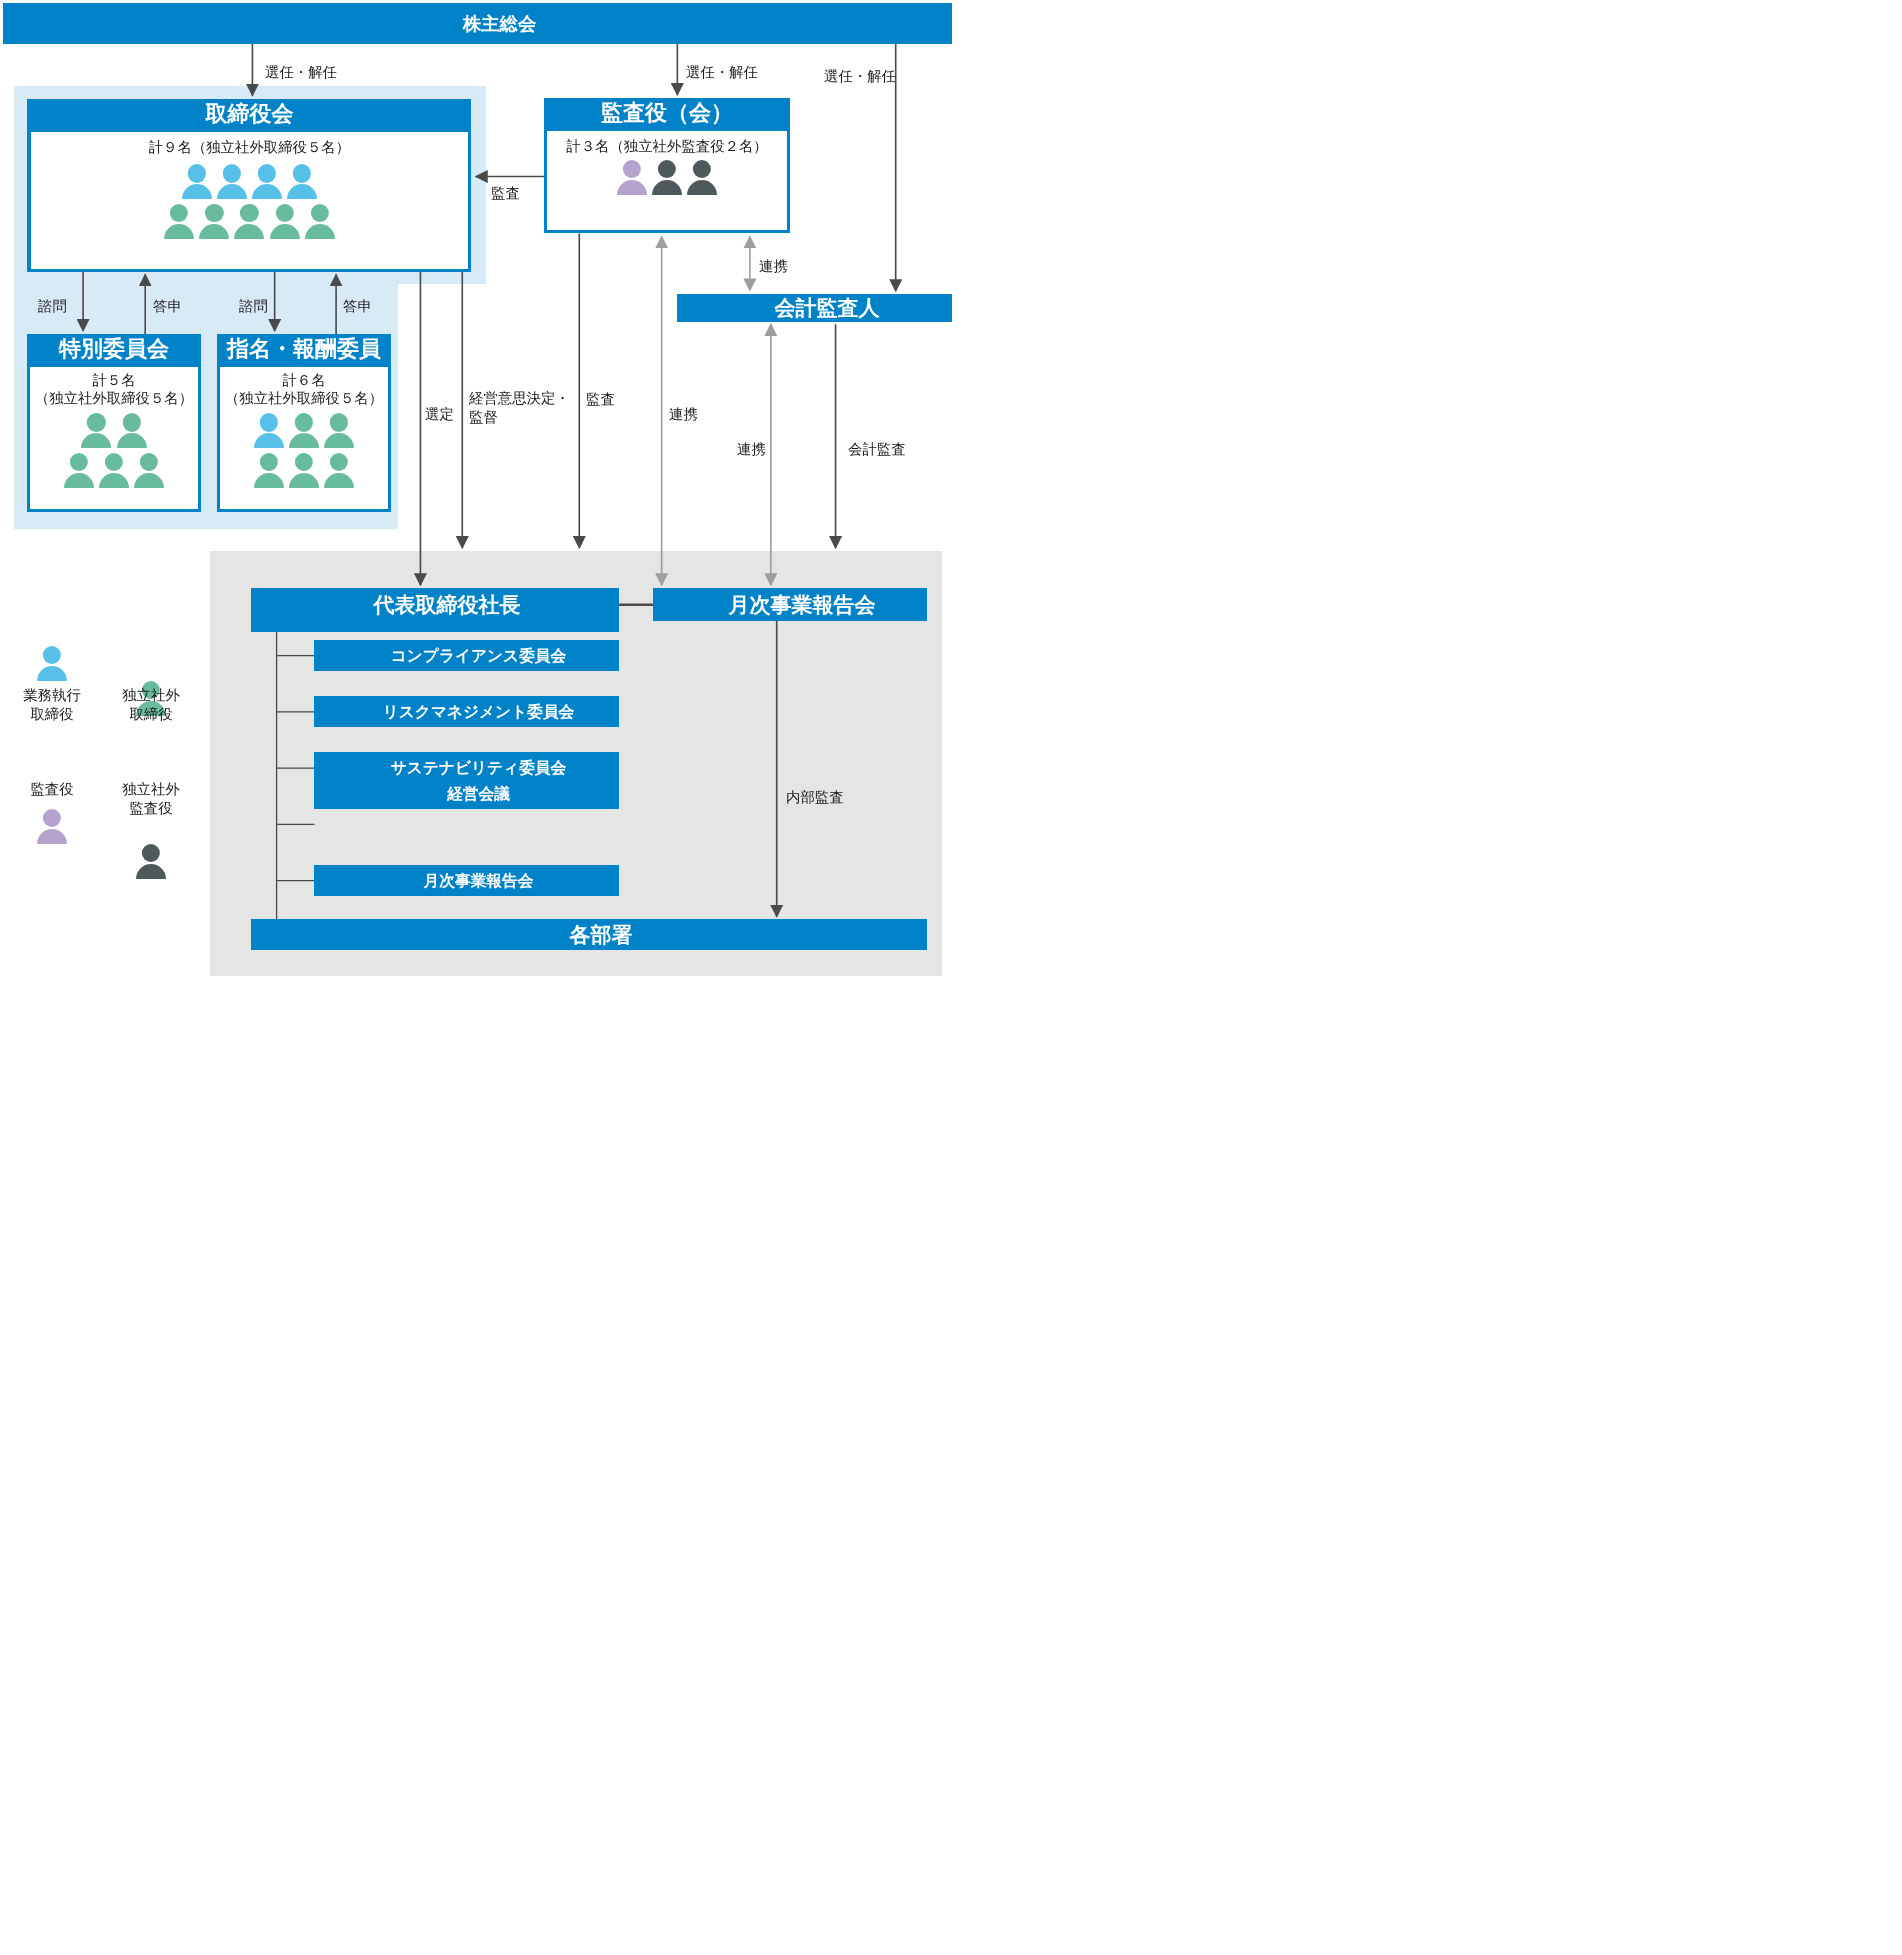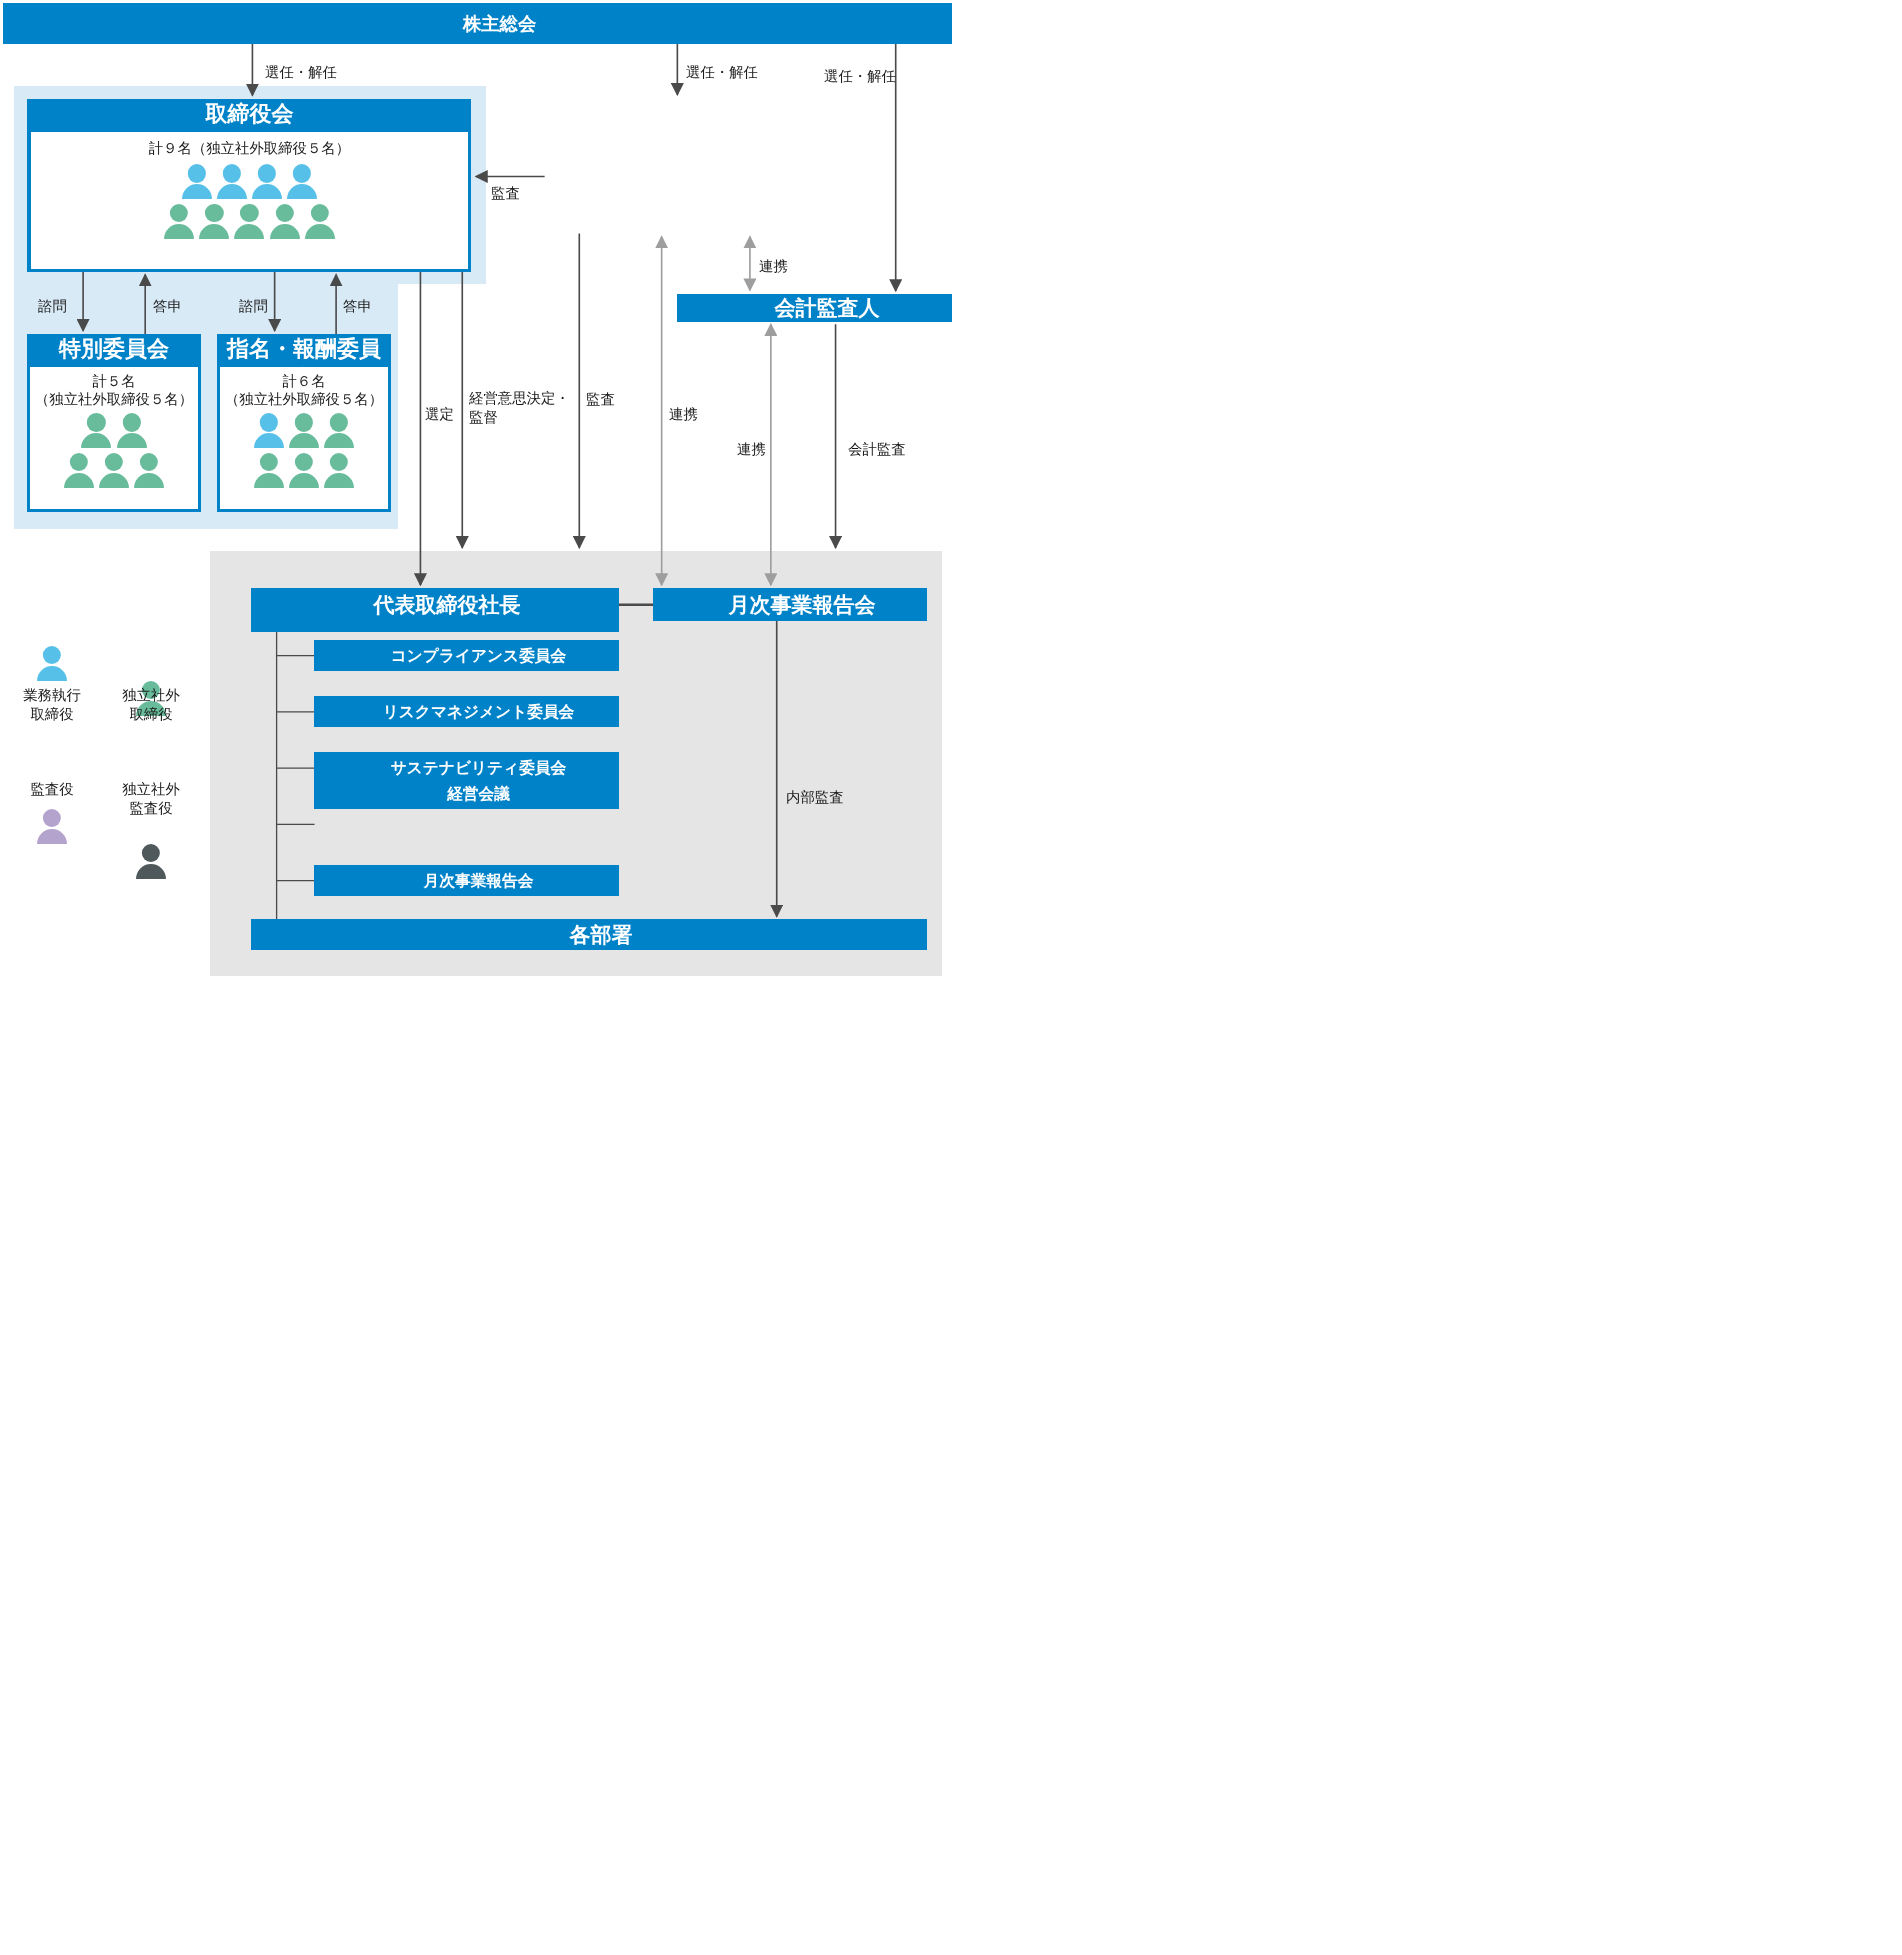--- a/index.html
+++ b/index.html
@@ -16,21 +16,21 @@
   .abs{position:absolute;}
   .panel-blue{background:var(--panel-blue);}
   .panel-gray{background:var(--panel-gray);}
   .bar{background:var(--accent);color:#fff;font-weight:bold;text-align:center;padding-left:24px;}
   .big-bar{font-size:18.3px;line-height:41px;}
   .node-bar{font-size:21px;}
   .sub-bar{left:314px;width:281px;height:31px;font-size:15.7px;line-height:31px;}
   .frame{background:var(--accent);}
   .frame .hd{color:#fff;font-weight:bold;text-align:center;font-size:22px;line-height:29px;height:29px;}
   .frame .bd{position:absolute;left:3.3px;right:3.3px;bottom:3.3px;top:33px;background:#fff;text-align:center;}
-  .note{font-size:14.4px;line-height:1.25;}
+  .note{font-size:14.4px;line-height:1.25;font-family:Liberation Mono, monospace;}
   .prow{display:flex;justify-content:center;gap:5.2px;margin-top:4.6px;}
   .person{position:relative;width:30px;height:35px;flex:0 0 auto;}
   .person::before{content:"";position:absolute;left:50%;top:0;transform:translateX(-50%);
     width:18.3px;height:18.3px;border-radius:50%;background:var(--pc,#999);}
   .person::after{content:"";position:absolute;left:0;bottom:0;width:100%;height:15px;
     border-radius:15px 15px 0 0;background:var(--pc,#999);}
   .lbl{position:absolute;font-size:14.4px;line-height:1.3;white-space:nowrap;color:var(--ink);}
   .lbl.wrap{white-space:normal;width:110px;}
   .legend-lbl{text-align:center;width:78px;white-space:normal;}
   svg.arrows{position:absolute;left:0;top:0;pointer-events:none;}
@@ -102,20 +102,33 @@
             <div class="person" style="--pc: #68bc9c;"></div>
             <div class="person" style="--pc: #68bc9c;"></div>
             <div class="person" style="--pc: #68bc9c;"></div>
             <div class="person" style="--pc: #68bc9c;"></div>
             <div class="person" style="--pc: #68bc9c;"></div>
           </div>
         </div>
     </div>
   </div>
 
+  <div class="abs frame" style="left:544px;top:98px;width:246px;height:135px">
+    <div class="hd">監査役（会）</div>
+    <div class="bd">
+      <div class="note" style="margin-top:6.5px">計３名（独立社外監査役２名）</div>
+      <div style="margin-top:3.9px">
+          <div class="prow">
+            <div class="person" style="--pc: #b4a3cc;"></div>
+            <div class="person" style="--pc: #4f585b;"></div>
+            <div class="person" style="--pc: #4f585b;"></div>
+          </div>
+        </div>
+    </div>
+  </div>
 
   <div class="abs frame" style="left:27px;top:334px;width:174px;height:178px">
     <div class="hd">特別委員会</div>
     <div class="bd">
       <div class="note" style="margin-top:5.2px">計５名</div>
       <div class="note">（独立社外取締役５名）</div>
       <div style="margin-top:5.2px">
           <div class="prow">
             <div class="person" style="--pc: #68bc9c;"></div>
             <div class="person" style="--pc: #68bc9c;"></div>

